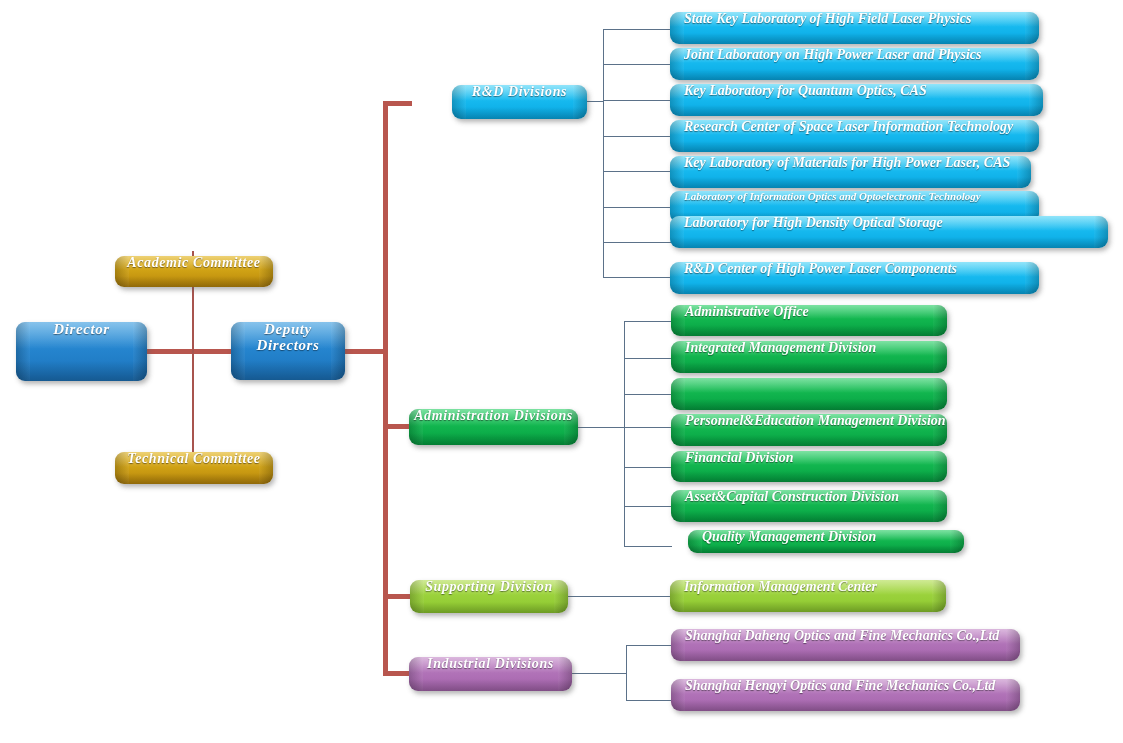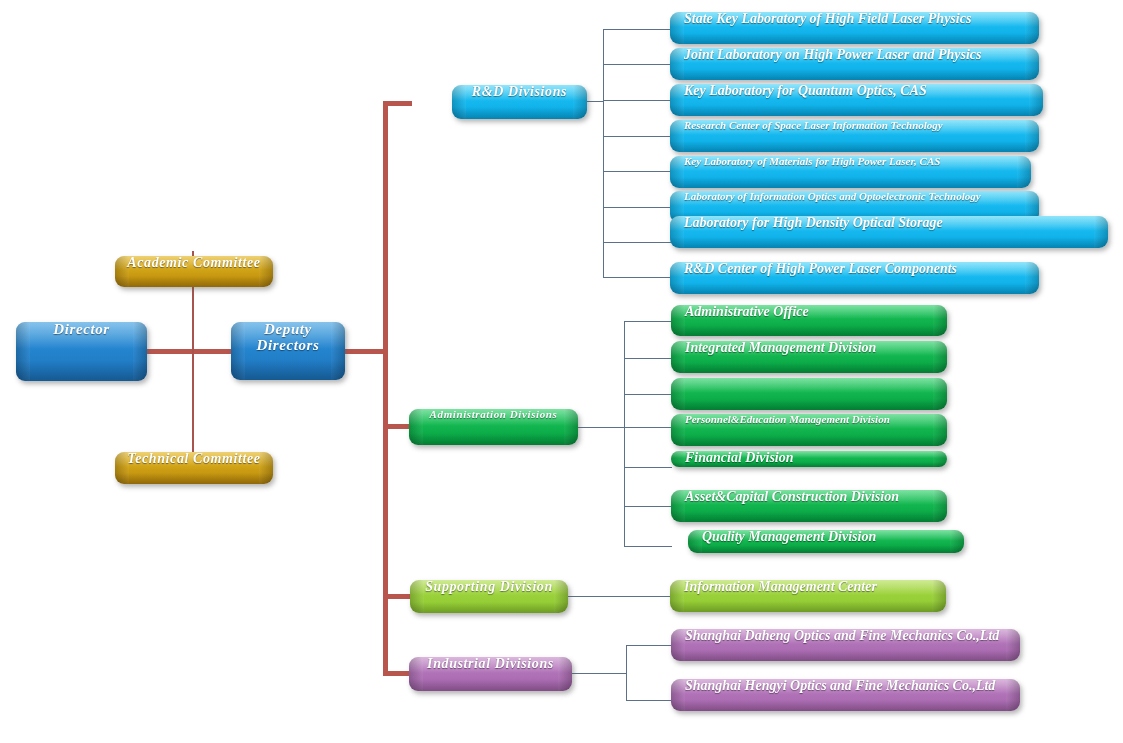--- a/index.html
+++ b/index.html
@@ -88,21 +88,21 @@
   .c-cyan   { background: linear-gradient(to bottom, #4fd4f7 0%, #16b9ef 45%, #07a8e2 100%); }
   .c-green  { background: linear-gradient(to bottom, #2ed06a 0%, #12b64f 45%, #04a041 100%); }
   .c-lime   { background: linear-gradient(to bottom, #b2dd52 0%, #9bd23c 45%, #8cc72e 100%); }
   .c-purple { background: linear-gradient(to bottom, #c58cc9 0%, #b173b8 45%, #a463ab 100%); }
 
   
   .t-center { text-align: center; }
   .t-left   { text-align: left; padding-left: 14px; box-sizing: border-box; }
   .fs15 { font-size: 15px; }
   .fs14 { font-size: 14px; }
-  .fs13 { font-size: 11px; }
+  .fs13 { font-size: 14px; }
   .fs11 { font-size: 11px; }
   .sp   { letter-spacing: 0.6px; }
 </style>
 </head>
 <body>
 
 <div id="canvas">
 
   <div class="trunk" style="left:146px; top:349px; width:86px; height:5px;"></div>
 
@@ -244,21 +244,21 @@
   </div>
   <div class="node c-green t-left fs14" style="left:671px; top:378px; width:276px; height:32px;">
     <span class="facet-l"></span>
     <span class="facet-r"></span>
   </div>
   <div class="node c-green t-left fs13" style="left:671px; top:414px; width:276px; height:32px;">
     <span class="facet-l"></span>
     <span class="facet-r"></span>
     <span class="lbl">Personnel&amp;Education Management Division</span>
   </div>
-  <div class="node c-green t-left fs14" style="left:671px; top:451px; width:276px; height:16px;">
+  <div class="node c-green t-left fs14" style="left:671px; top:451px; width:276px; height:31px;">
     <span class="facet-l"></span>
     <span class="facet-r"></span>
     <span class="lbl">Financial Division</span>
   </div>
   <div class="node c-green t-left fs14" style="left:671px; top:490px; width:276px; height:32px;">
     <span class="facet-l"></span>
     <span class="facet-r"></span>
     <span class="lbl">Asset&amp;Capital Construction Division</span>
   </div>
   <div class="node c-green t-left fs14" style="left:688px; top:530px; width:276px; height:23px;">

